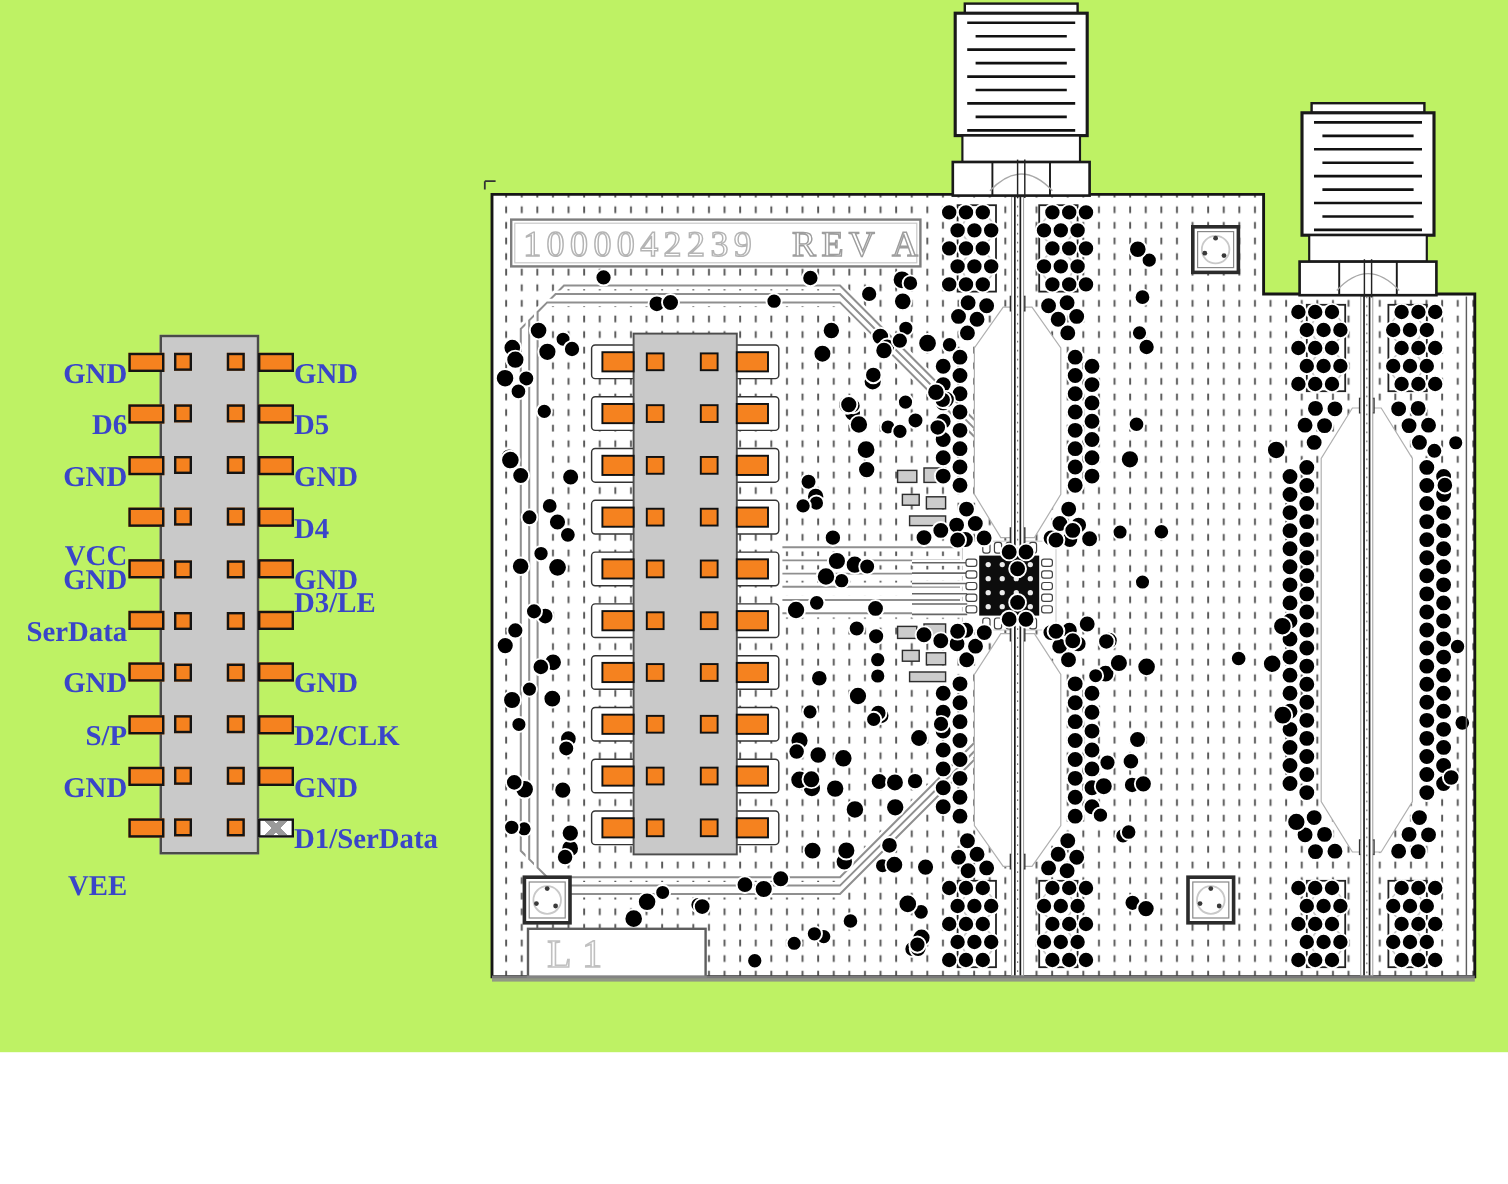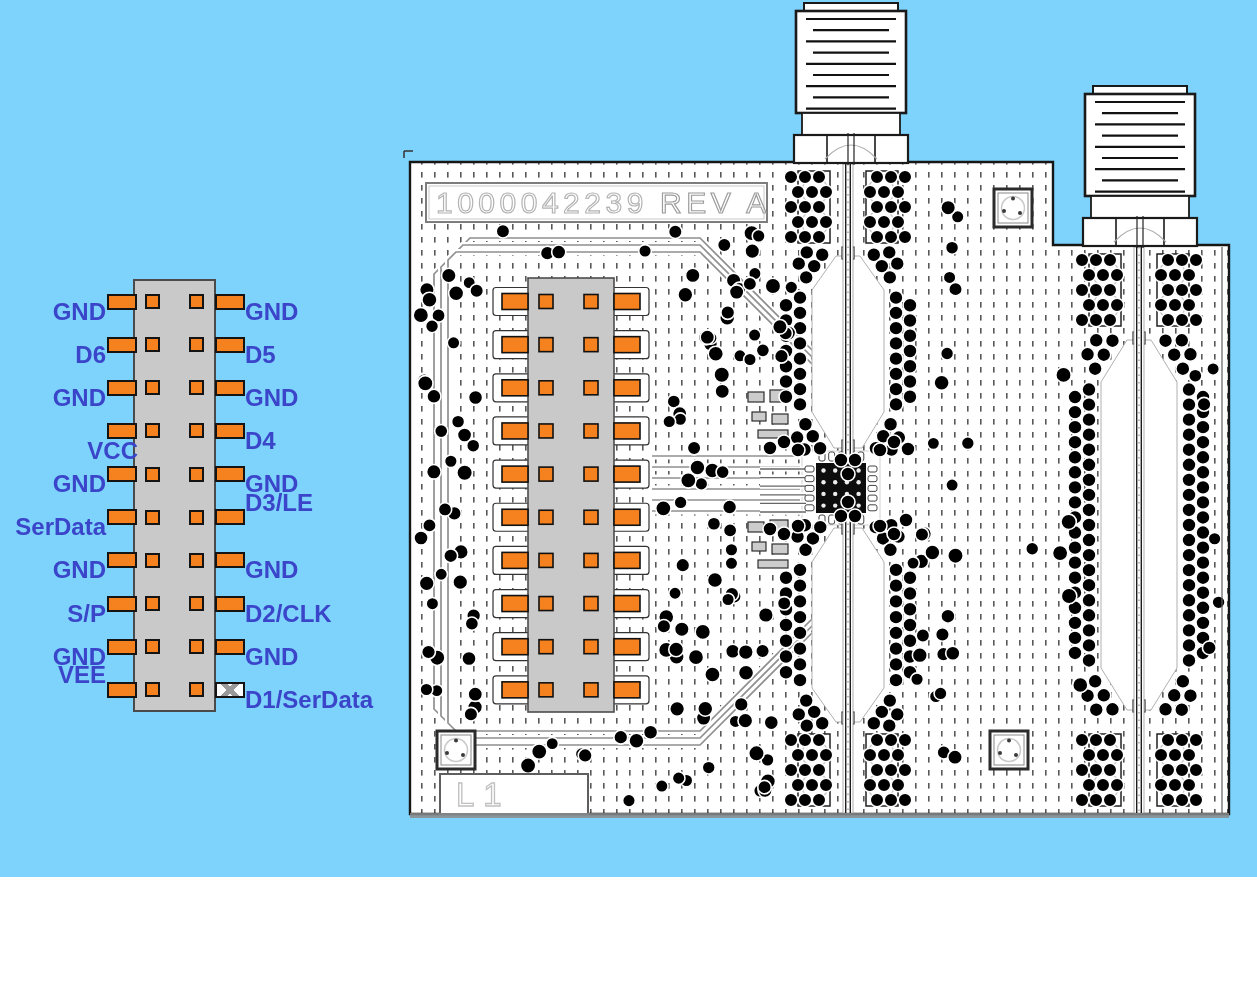--- a/index.html
+++ b/index.html
@@ -1,17 +1,17 @@
 <!DOCTYPE html>
 <html><head>
 <meta charset="utf-8">
 <style>
   html,body{margin:0;padding:0;background:#fff;}
-  #canvas{position:relative;width:1257px;height:877px;background:#7dd3fc;overflow:hidden;
-          font-family:Liberation Sans, sans-serif;}
+  #canvas{position:relative;width:1257px;height:877px;background:#bef264;overflow:hidden;
+          font-family:Liberation Serif, serif;}
   #pcb-svg{position:absolute;left:0;top:0;}
   
   #pinout{position:absolute;left:0;top:0;width:410px;height:987px;}
   .hdr-body{position:absolute;left:133px;top:279px;width:83px;height:433px;
             background:#c9c9c9;border:2px solid #4a4a4a;box-sizing:border-box;}
   .pin-label{position:absolute;font-weight:700;font-size:24px;line-height:34px;
              color:#3a45c9;white-space:nowrap;margin-top:11px;}
   .pin-label.l{text-align:right;width:106px;left:0;}
   .pin-label.r{left:245px;}
   .stub{position:absolute;width:26px;height:12px;background:#f5821f;
@@ -885,21 +885,21 @@
         <div class="stub l" style="top: 336.65px;"></div>
         <div class="stub r" style="top: 336.65px;"></div>
         <div class="pad c1" style="top: 337.15px;"></div>
         <div class="pad c2" style="top: 337.15px;"></div>
         <div class="pin-label l" style="top: 369.8px;">GND</div>
         <div class="pin-label r" style="top: 369.8px;">GND</div>
         <div class="stub l" style="top: 379.8px;"></div>
         <div class="stub r" style="top: 379.8px;"></div>
         <div class="pad c1" style="top: 380.3px;"></div>
         <div class="pad c2" style="top: 380.3px;"></div>
-        <div class="pin-label l" style="top: 423px; padding-left: 32px;">VCC</div>
+        <div class="pin-label l" style="top: 436px;">VCC</div>
         <div class="pin-label r" style="top: 412.95px; text-align: right;">D4</div>
         <div class="stub l" style="top: 422.95px;"></div>
         <div class="stub r" style="top: 422.95px;"></div>
         <div class="pad c1" style="top: 423.45px;"></div>
         <div class="pad c2" style="top: 423.45px;"></div>
         <div class="pin-label l" style="top: 456.1px;">GND</div>
         <div class="pin-label r" style="top: 456.1px;">GND</div>
         <div class="stub l" style="top: 466.1px;"></div>
         <div class="stub r" style="top: 466.1px;"></div>
         <div class="pad c1" style="top: 466.6px;"></div>
@@ -921,21 +921,21 @@
         <div class="stub l" style="top: 595.55px;"></div>
         <div class="stub r" style="top: 595.55px;"></div>
         <div class="pad c1" style="top: 596.05px;"></div>
         <div class="pad c2" style="top: 596.05px;"></div>
         <div class="pin-label l" style="top: 628.7px;">GND</div>
         <div class="pin-label r" style="top: 628.7px;">GND</div>
         <div class="stub l" style="top: 638.7px;"></div>
         <div class="stub r" style="top: 638.7px;"></div>
         <div class="pad c1" style="top: 639.2px;"></div>
         <div class="pad c2" style="top: 639.2px;"></div>
-        <div class="pin-label l" style="top: 647px;">VEE</div>
+        <div class="pin-label l" style="top: 711px;">VEE</div>
         <div class="pin-label r" style="top: 671.85px;">D1/SerData</div>
         <div class="stub l" style="top: 681.85px;"></div>
         <div class="stub r crossed" style="top: 681.85px;"></div>
         <div class="pad c1" style="top: 682.35px;"></div>
         <div class="pad c2" style="top: 682.35px;"></div>
       </div>
   </div>
 </div>
 
 </body></html>

